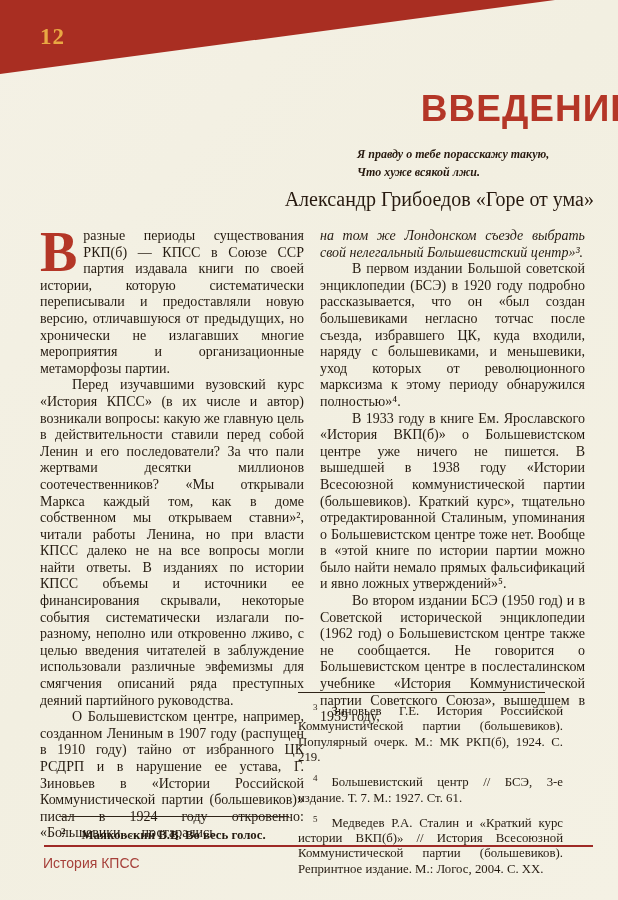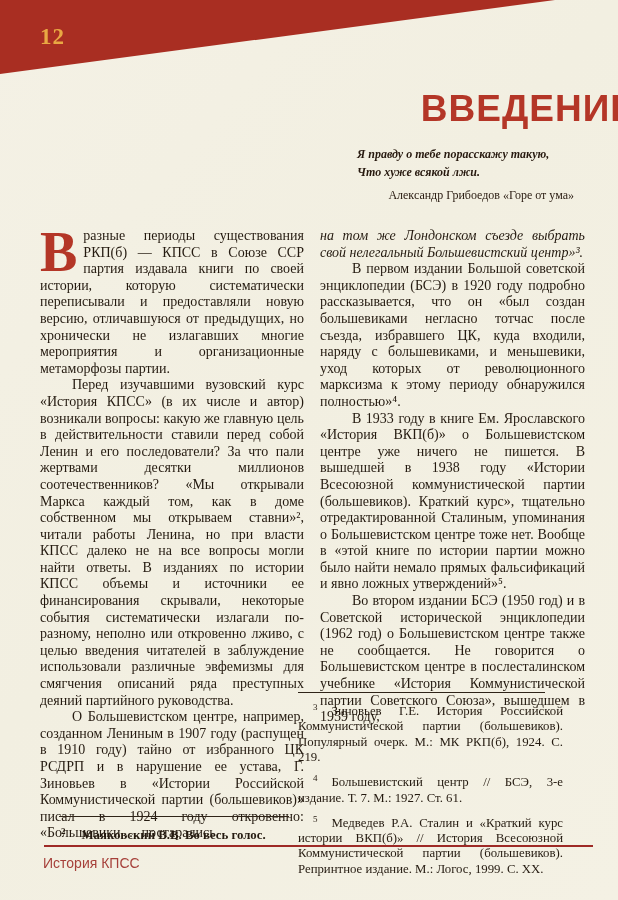--- a/index.html
+++ b/index.html
@@ -21,22 +21,22 @@
     position:absolute; top:70px; left:0; width:100%; margin:18px;
     text-align:right; font-family:"Liberation Sans", sans-serif;
     font-weight:bold; font-size:37px; letter-spacing:1px; color:#b43627;
   }
   .epigraph {
     position:absolute; left:357px; top:137px; width:250px;
     font-style:italic; font-weight:bold; font-size:12px; line-height:18px;
     white-space:nowrap; color:#27190f;margin-top:8px;
   }
   .attribution {
-    position:absolute; right:44px; top:188px;
-    font-size:12px; color:#27190f; white-space:nowrap;
+    position:absolute; right:24px; top:188px;
+    font-size:20px; color:#27190f; white-space:nowrap;
   }
   .columns {
     position:absolute; top:228px; left:40px; width:545px;
     display:flex; gap:16px;
   }
   .col { width:264px; font-size:14px; line-height:16.6px; text-align:justify; }
   .col-right { width:265px; }
   .body-para { margin:0; text-indent:32px; }
   .lead-para { text-indent:0; }
   .col-right [data-each] .body-para:first-child { text-indent:0;font-style:italic; }
@@ -102,20 +102,20 @@
     <div data-each="columns.left.footnotes">
         <div class="footnote"><sup class="fn-marker">2</sup><span>Маяковский В.В. Во весь голос.</span></div>
       </div>
   </div>
 
   <div class="fn-block fn-right">
     <div class="fn-rule"></div>
     <div data-each="columns.right.footnotes">
         <div class="footnote"><sup class="fn-marker">3</sup><span>Зиновьев Г.Е. История Российской Коммунистической партии (большевиков). Популярный очерк. М.: МК РКП(б), 1924. С. 219.</span></div>
         <div class="footnote"><sup class="fn-marker">4</sup><span>Большевистский центр // БСЭ, 3-е издание. Т. 7. М.: 1927. Ст. 61.</span></div>
-        <div class="footnote"><sup class="fn-marker">5</sup><span>Медведев Р.А. Сталин и «Краткий курс истории ВКП(б)» // История Всесоюзной Коммунистической партии (большевиков). Репринтное издание. М.: Логос, 1999. С. XX.</span></div>
+        <div class="footnote"><sup class="fn-marker">5</sup><span>Медведев Р.А. Сталин и «Краткий курс истории ВКП(б)» // История Всесоюзной Коммунистической партии (большевиков). Репринтное издание. М.: Логос, 2004. С. XX.</span></div>
       </div>
   </div>
 
   <div class="footer-rule"></div>
   <div class="footer-text">История КПСС</div>
 
 </div>
 
 </body></html>

